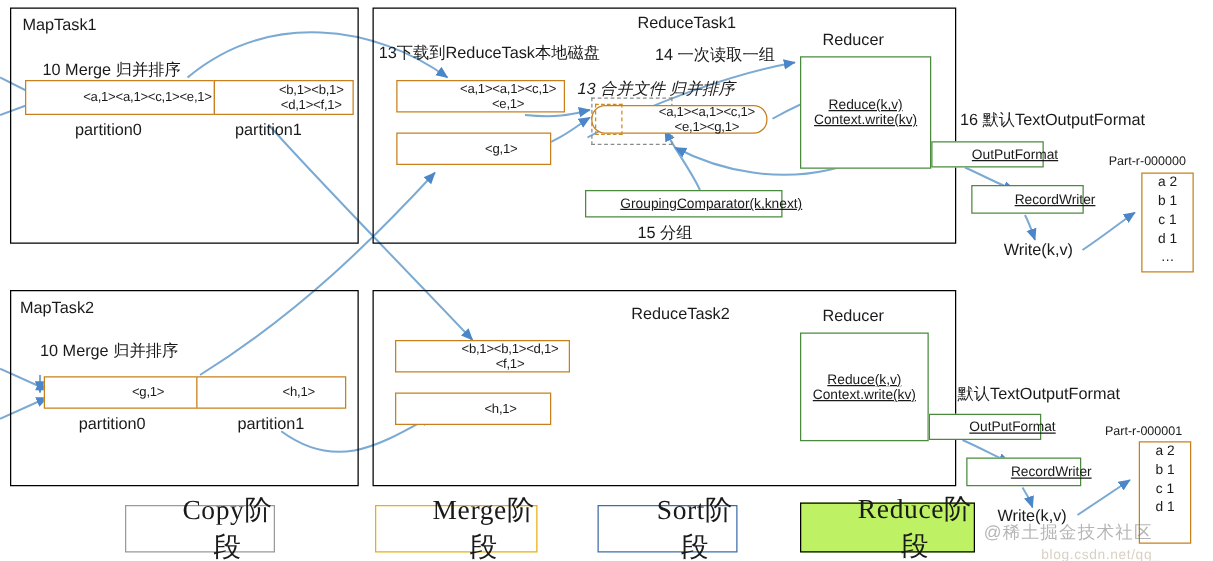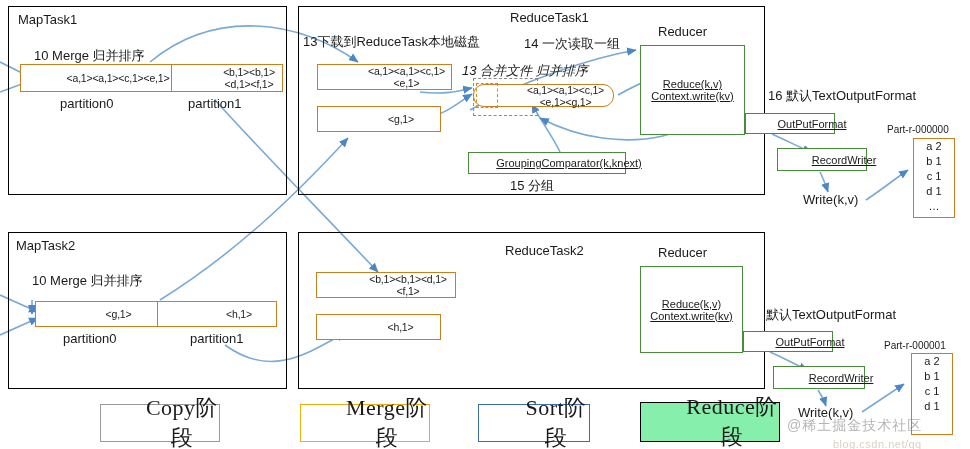--- a/index.html
+++ b/index.html
@@ -4,21 +4,21 @@
 <style>
   html,body{margin:0;padding:0;background:#ffffff;}
   body{width:970px;height:449px;position:relative;overflow:hidden;
        font-family:"Liberation Sans","DejaVu Sans",sans-serif;color:#1a1a1a;}
   #stage{position:absolute;left:0;top:0;width:970px;height:449px;}
   .abs{position:absolute;box-sizing:border-box;}
   .outerbox{border:1.6px solid #000;background:transparent;}
   .obox{border:1.5px solid #c8801f;background:#fff;}
   .gbox{border:1.5px solid #4a8a3c;background:#fff;text-decoration:underline;}
   .bbox{border:1.5px solid #3d6ea8;background:#fff;}
-  .kbox{border:1.6px solid #000;background:#86efac;}
+  .kbox{border:1.6px solid #000;background:#bef264;}
   .ybox{border:1.8px solid #e8b10a;background:#fff;}
   .grbox{border:1.6px solid #9a9a9a;background:#fff;}
   .dashgray{border:1.3px dashed #8a8a8a;background:transparent;}
   .dashorange{border:1.4px dashed #d08a20;background:transparent;}
   .ctr{display:flex;align-items:center;justify-content:center;text-align:center;padding-left:44px;}
   .col{display:flex;flex-direction:column;align-items:center;justify-content:center;}
   .lbl{white-space:nowrap;}
   .t10{font-size:10px;}
   .t11{font-size:11px;}
   .t13{font-size:13px;}

